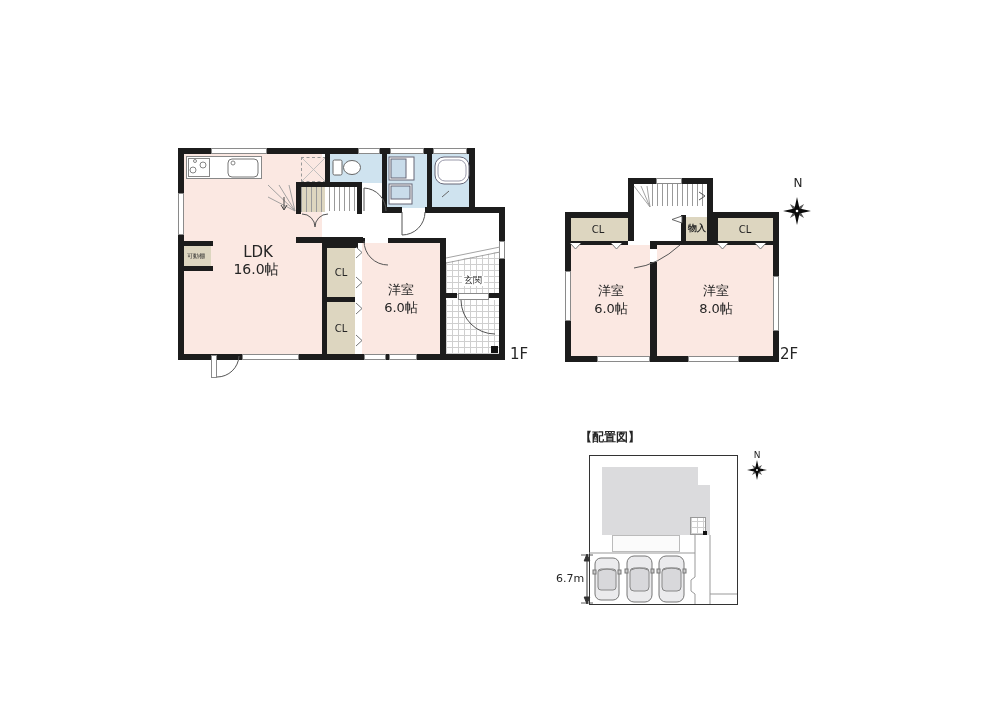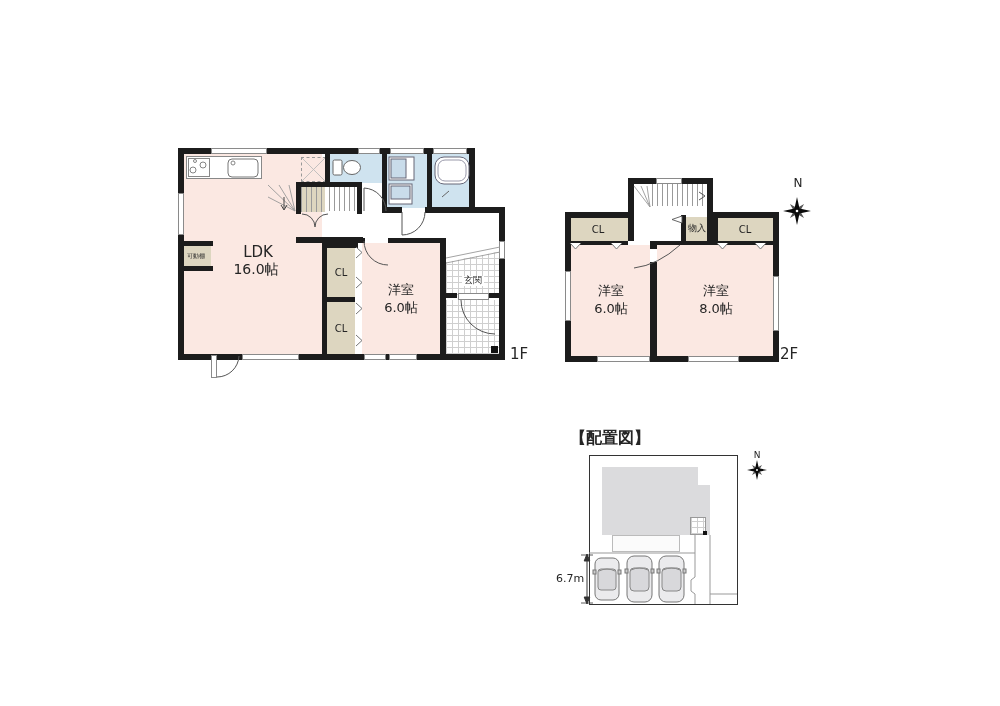--- a/index.html
+++ b/index.html
@@ -129,27 +129,27 @@
     <div class="win" style="left:773px;top:276px;width:6px;height:55px;"></div>
     <div class="win" style="left:597px;top:356px;width:53px;height:6px;"></div>
     <div class="win" style="left:688px;top:356px;width:51px;height:6px;"></div>
 
     <div class="lbl" style="left:611px;top:291px;font-size:13px;">洋室</div>
     <div class="lbl" style="left:611px;top:309px;font-size:13px;">6.0帖</div>
     <div class="lbl" style="left:716px;top:291px;font-size:13px;">洋室</div>
     <div class="lbl" style="left:716px;top:309px;font-size:13px;">8.0帖</div>
     <div class="lbl" style="left:598px;top:229px;font-size:10px;">CL</div>
     <div class="lbl" style="left:745px;top:229px;font-size:10px;">CL</div>
-    <div class="lbl" style="left:697px;top:229px;font-size:9px;">物入</div>
+    <div class="lbl" style="left:697px;top:229px;font-size:9px;font-weight:bold;">物入</div>
     <div class="lbl" style="left:789px;top:354px;font-size:15px;">2F</div>
     <div class="lbl" style="left:798px;top:184px;font-size:12px;">N</div>
   </section>
 
   <section>
-    <div class="lbl" style="left:610px;top:438px;font-size:16px;font-weight:bold;">【配置図】</div>
+    <div class="lbl" style="left:610px;top:438px;font-size:12px;font-weight:bold;">【配置図】</div>
     <div class="r" style="left:589px;top:455px;width:149px;height:150px;border:1.5px solid #333;box-sizing:border-box;background:#fff;"></div>
     <div class="r" style="left:602px;top:467px;width:96px;height:68px;background:#dbdbdd;"></div>
     <div class="r" style="left:698px;top:485px;width:12px;height:50px;background:#dbdbdd;"></div>
     <div class="tile" style="left:690px;top:517px;width:16px;height:18px;border:1px solid #999;box-sizing:border-box;"></div>
     <div class="r" style="left:703px;top:531px;width:4px;height:4px;background:#111;"></div>
     <div class="r" style="left:612px;top:535px;width:68px;height:17px;background:#fbfbfb;border:1px solid #bbb;box-sizing:border-box;"></div>
     <div class="lbl halo" style="left:570px;top:579px;font-size:11px;">6.7m</div>
     <div class="lbl" style="left:757px;top:456px;font-size:9px;">N</div>
   </section>
 

